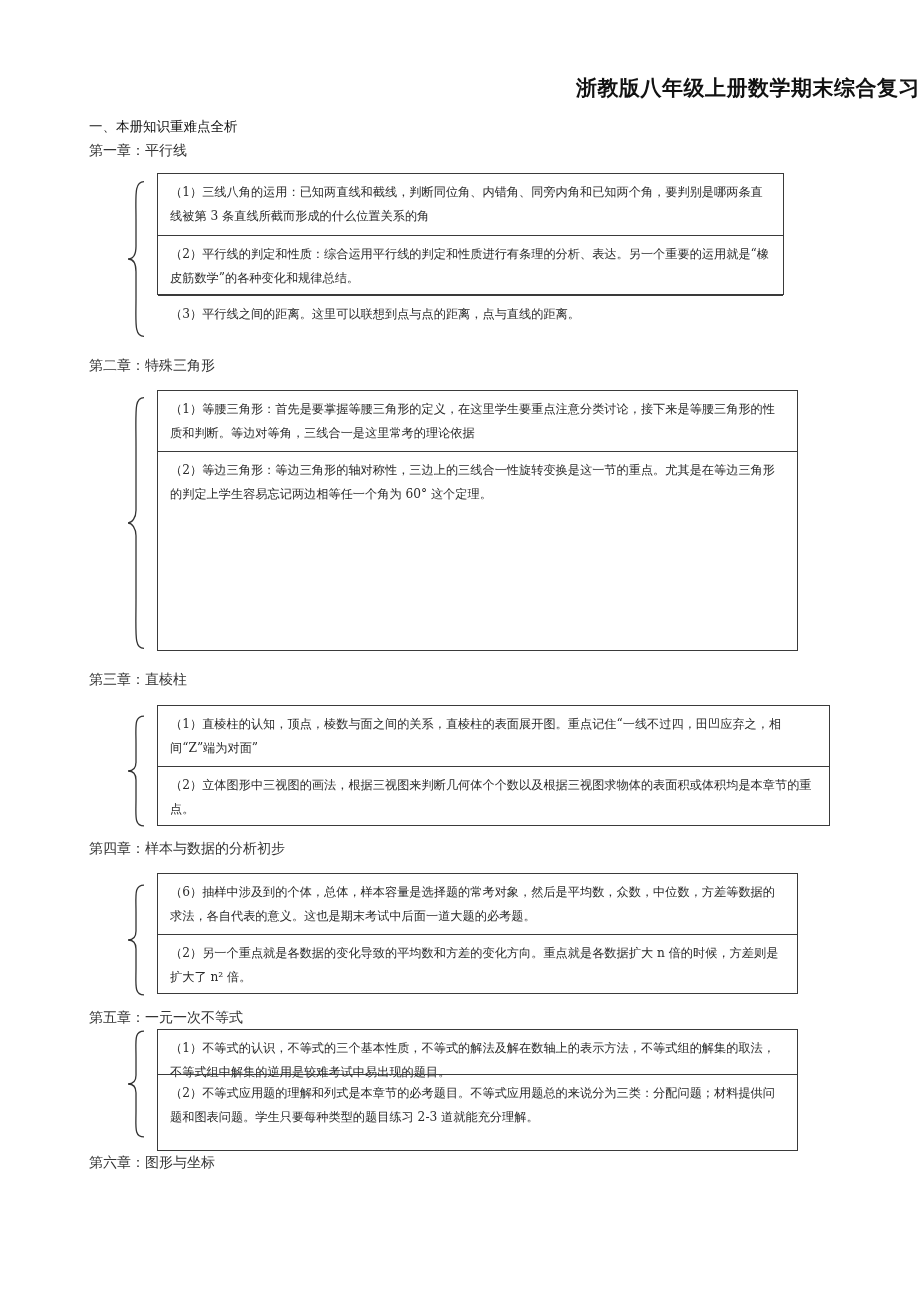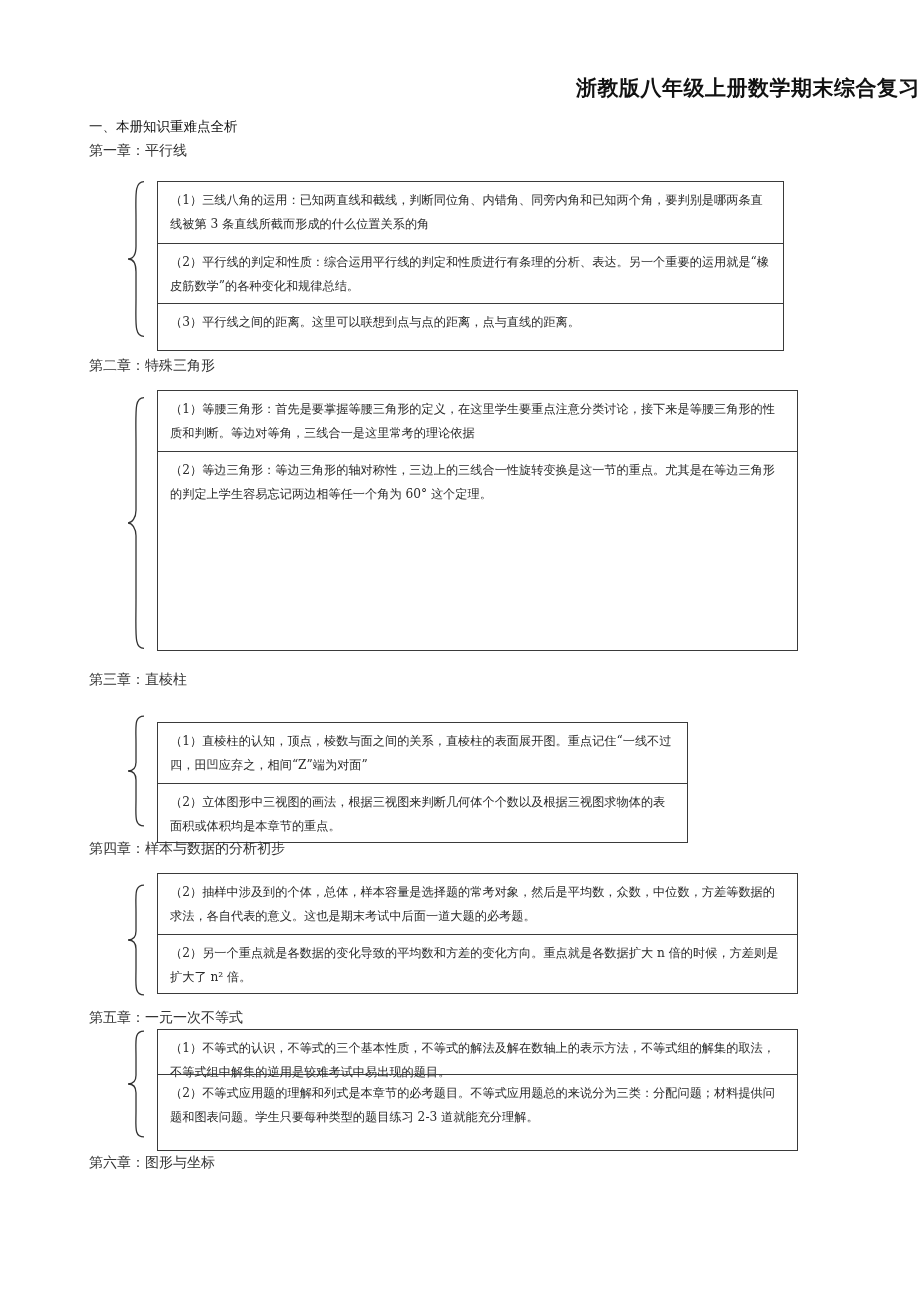--- a/index.html
+++ b/index.html
@@ -39,21 +39,21 @@
 
 <div class="doc-title">浙教版八年级上册数学期末综合复习</div>
 <div class="section-heading">一、本册知识重难点全析</div>
 
 <div class="chapter-heading" style="top:142px">第一章：平行线</div>
 <div class="brace" style="top:180px;height:158px">
   <svg viewBox="0 0 22 100" preserveAspectRatio="none">
       <path d="M18 1 C8 1 10 10 10 25 L10 42 C10 48 6 50 2 50 C6 50 10 52 10 58 L10 75 C10 90 8 99 18 99" fill="none" stroke="#333" stroke-width="1.3" vector-effect="non-scaling-stroke"></path>
     </svg>
 </div>
-<div class="box" style="left:157px;top:181px;width:627px;height:170px">
+<div class="box" style="left:157px;top:173px;width:627px;height:122px">
   <div class="cell" style="top:0;height:61px">（1）三线八角的运用：已知两直线和截线，判断同位角、内错角、同旁内角和已知两个角，要判别是哪两条直线被第 3 条直线所截而形成的什么位置关系的角</div>
   <div class="cell div" style="top:61px;height:60px">（2）平行线的判定和性质：综合运用平行线的判定和性质进行有条理的分析、表达。另一个重要的运用就是“橡皮筋数学”的各种变化和规律总结。</div>
   <div class="cell div" style="top:121px;height:47px">（3）平行线之间的距离。这里可以联想到点与点的距离，点与直线的距离。</div>
 </div>
 
 <div class="chapter-heading" style="top:357px">第二章：特殊三角形</div>
 <div class="brace" style="top:395px;height:256px">
   <svg viewBox="0 0 22 100" preserveAspectRatio="none">
       <path d="M18 1 C8 1 10 6 10 20 L10 45 C10 48 6 50 2 50 C6 50 10 52 10 55 L10 80 C10 94 8 99 18 99" fill="none" stroke="#333" stroke-width="1.3" vector-effect="non-scaling-stroke"></path>
     </svg>
@@ -62,33 +62,33 @@
   <div class="cell" style="top:0;height:60px">（1）等腰三角形：首先是要掌握等腰三角形的定义，在这里学生要重点注意分类讨论，接下来是等腰三角形的性质和判断。等边对等角，三线合一是这里常考的理论依据</div>
   <div class="cell div" style="top:60px;height:55px">（2）等边三角形：等边三角形的轴对称性，三边上的三线合一性旋转变换是这一节的重点。尤其是在等边三角形的判定上学生容易忘记两边相等任一个角为 60° 这个定理。</div>
 </div>
 
 <div class="chapter-heading" style="top:671px">第三章：直棱柱</div>
 <div class="brace" style="top:715px;height:112px">
   <svg viewBox="0 0 22 100" preserveAspectRatio="none">
       <path d="M18 1 C8 1 10 10 10 25 L10 42 C10 48 6 50 2 50 C6 50 10 52 10 58 L10 75 C10 90 8 99 18 99" fill="none" stroke="#333" stroke-width="1.3" vector-effect="non-scaling-stroke"></path>
     </svg>
 </div>
-<div class="box" style="left:157px;top:722px;width:531px;height:121px">
+<div class="box" style="left:157px;top:705px;width:673px;height:121px">
   <div class="cell" style="top:0;height:60px">（1）直棱柱的认知，顶点，棱数与面之间的关系，直棱柱的表面展开图。重点记住“一线不过四，田凹应弃之，相间“Z”端为对面”</div>
   <div class="cell div" style="top:60px;height:59px">（2）立体图形中三视图的画法，根据三视图来判断几何体个个数以及根据三视图求物体的表面积或体积均是本章节的重点。</div>
 </div>
 
 <div class="chapter-heading" style="top:840px">第四章：样本与数据的分析初步</div>
 <div class="brace" style="top:884px;height:112px">
   <svg viewBox="0 0 22 100" preserveAspectRatio="none">
       <path d="M18 1 C8 1 10 10 10 25 L10 42 C10 48 6 50 2 50 C6 50 10 52 10 58 L10 75 C10 90 8 99 18 99" fill="none" stroke="#333" stroke-width="1.3" vector-effect="non-scaling-stroke"></path>
     </svg>
 </div>
 <div class="box" style="left:157px;top:873px;width:641px;height:121px">
-  <div class="cell" style="top:0;height:60px">（2）抽样中涉及到的个体，总体，样本容量是选择题的常考对象，然后是平均数，众数，中位数，方差等数据的求法，各自代表的意义。这也是期末考试中后面一道大题的必考题。</div>
+  <div class="cell" style="top:0;height:60px">（6）抽样中涉及到的个体，总体，样本容量是选择题的常考对象，然后是平均数，众数，中位数，方差等数据的求法，各自代表的意义。这也是期末考试中后面一道大题的必考题。</div>
   <div class="cell div" style="top:60px;height:59px">（2）另一个重点就是各数据的变化导致的平均数和方差的变化方向。重点就是各数据扩大 n 倍的时候，方差则是扩大了 n² 倍。</div>
 </div>
 
 <div class="chapter-heading" style="top:1009px">第五章：一元一次不等式</div>
 <div class="brace" style="top:1030px;height:108px">
   <svg viewBox="0 0 22 100" preserveAspectRatio="none">
       <path d="M18 1 C8 1 10 10 10 25 L10 42 C10 48 6 50 2 50 C6 50 10 52 10 58 L10 75 C10 90 8 99 18 99" fill="none" stroke="#333" stroke-width="1.3" vector-effect="non-scaling-stroke"></path>
     </svg>
 </div>
 <div class="box" style="left:157px;top:1029px;width:641px;height:122px">

